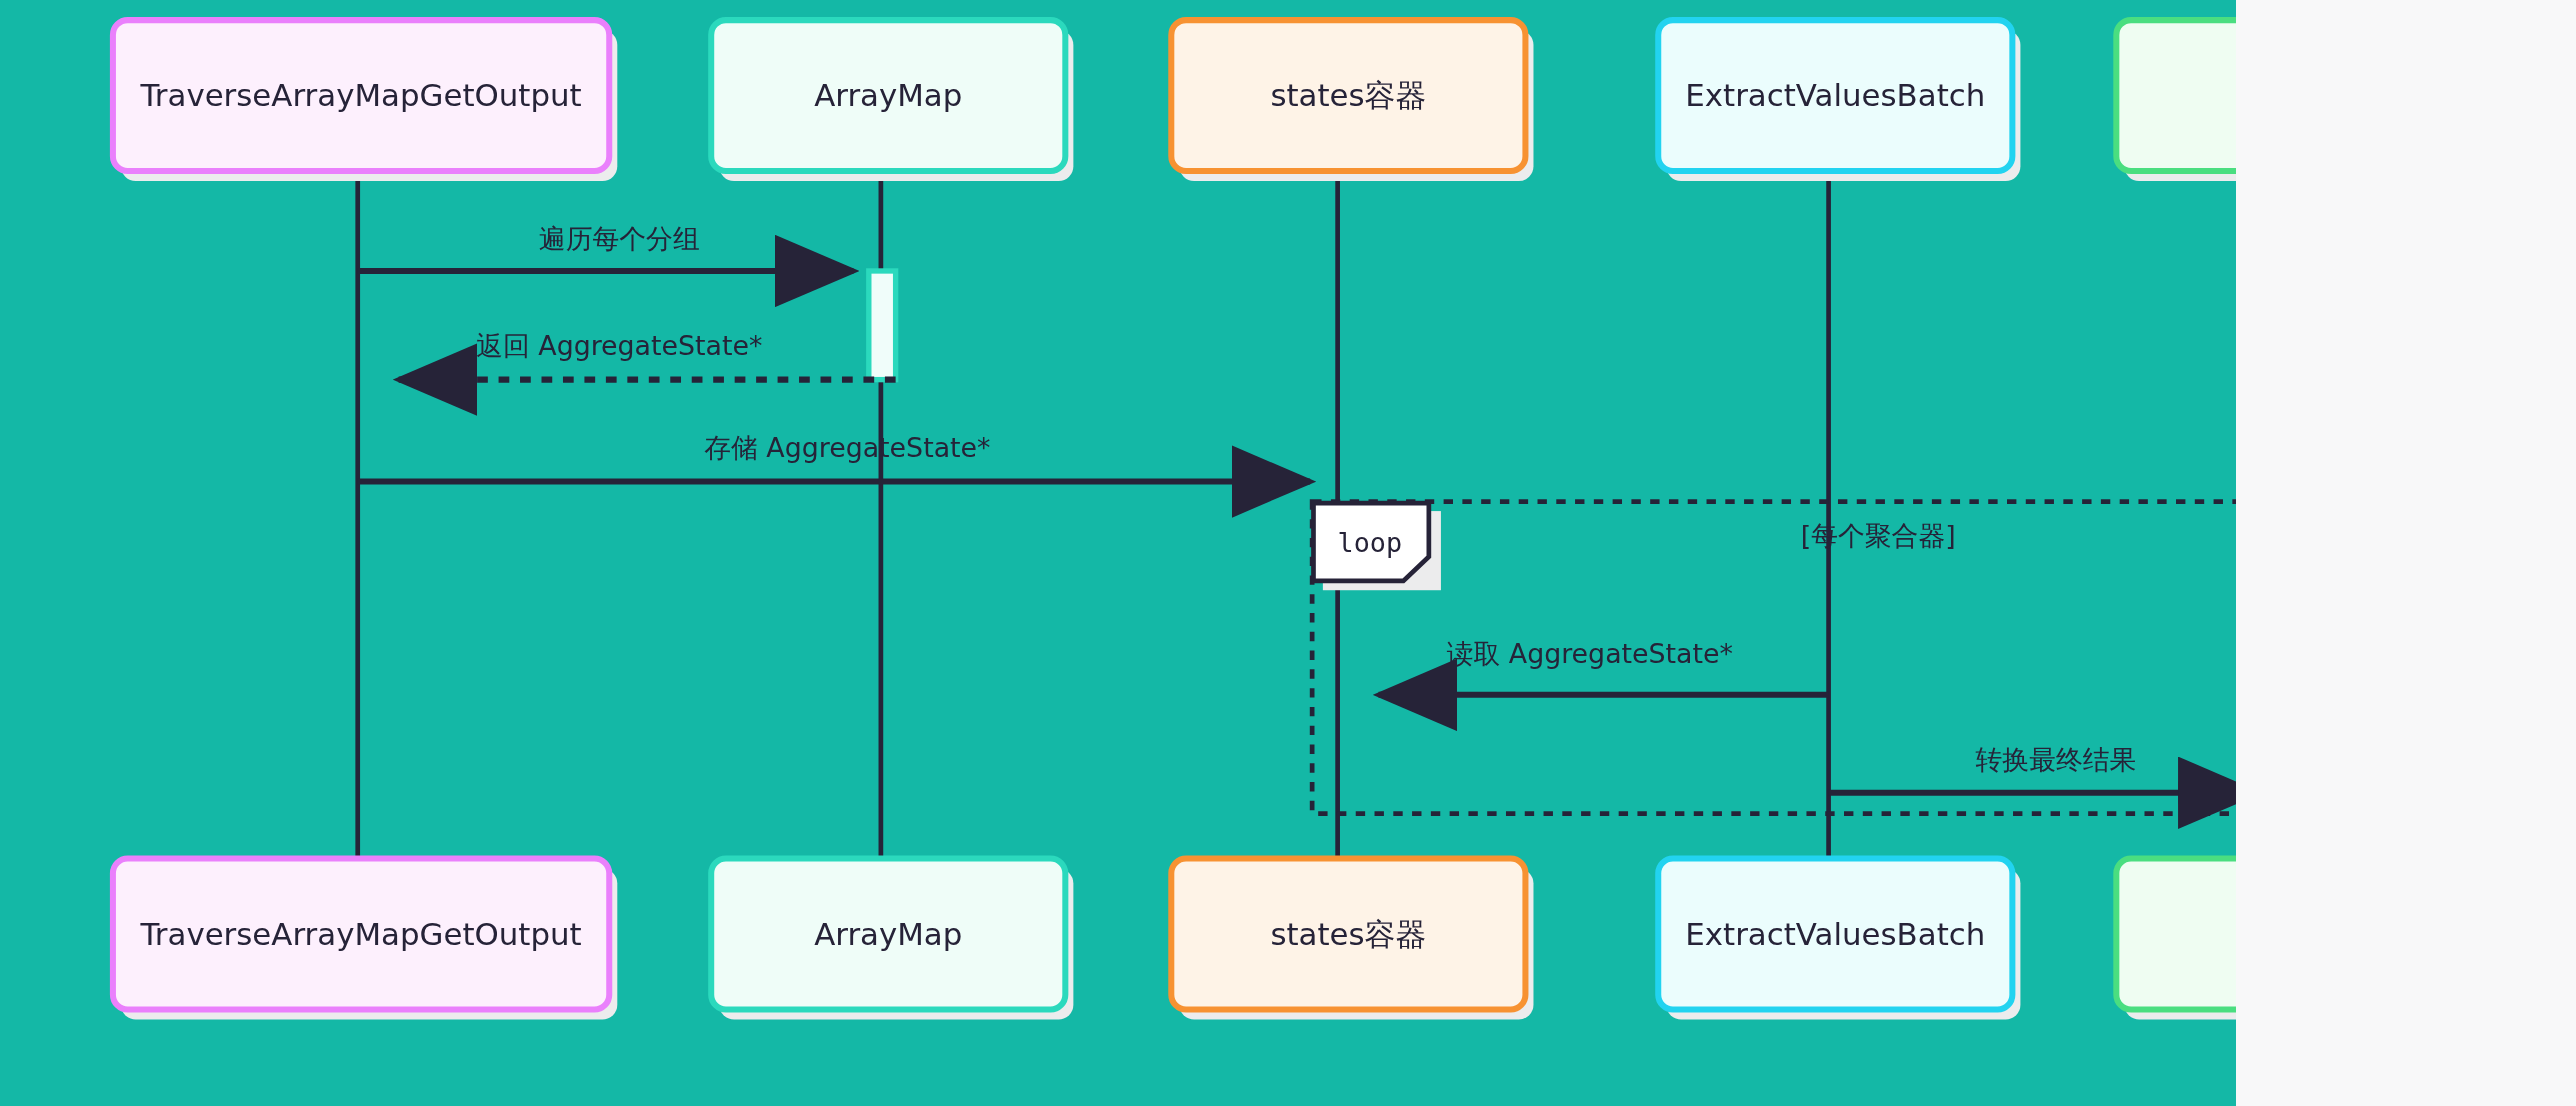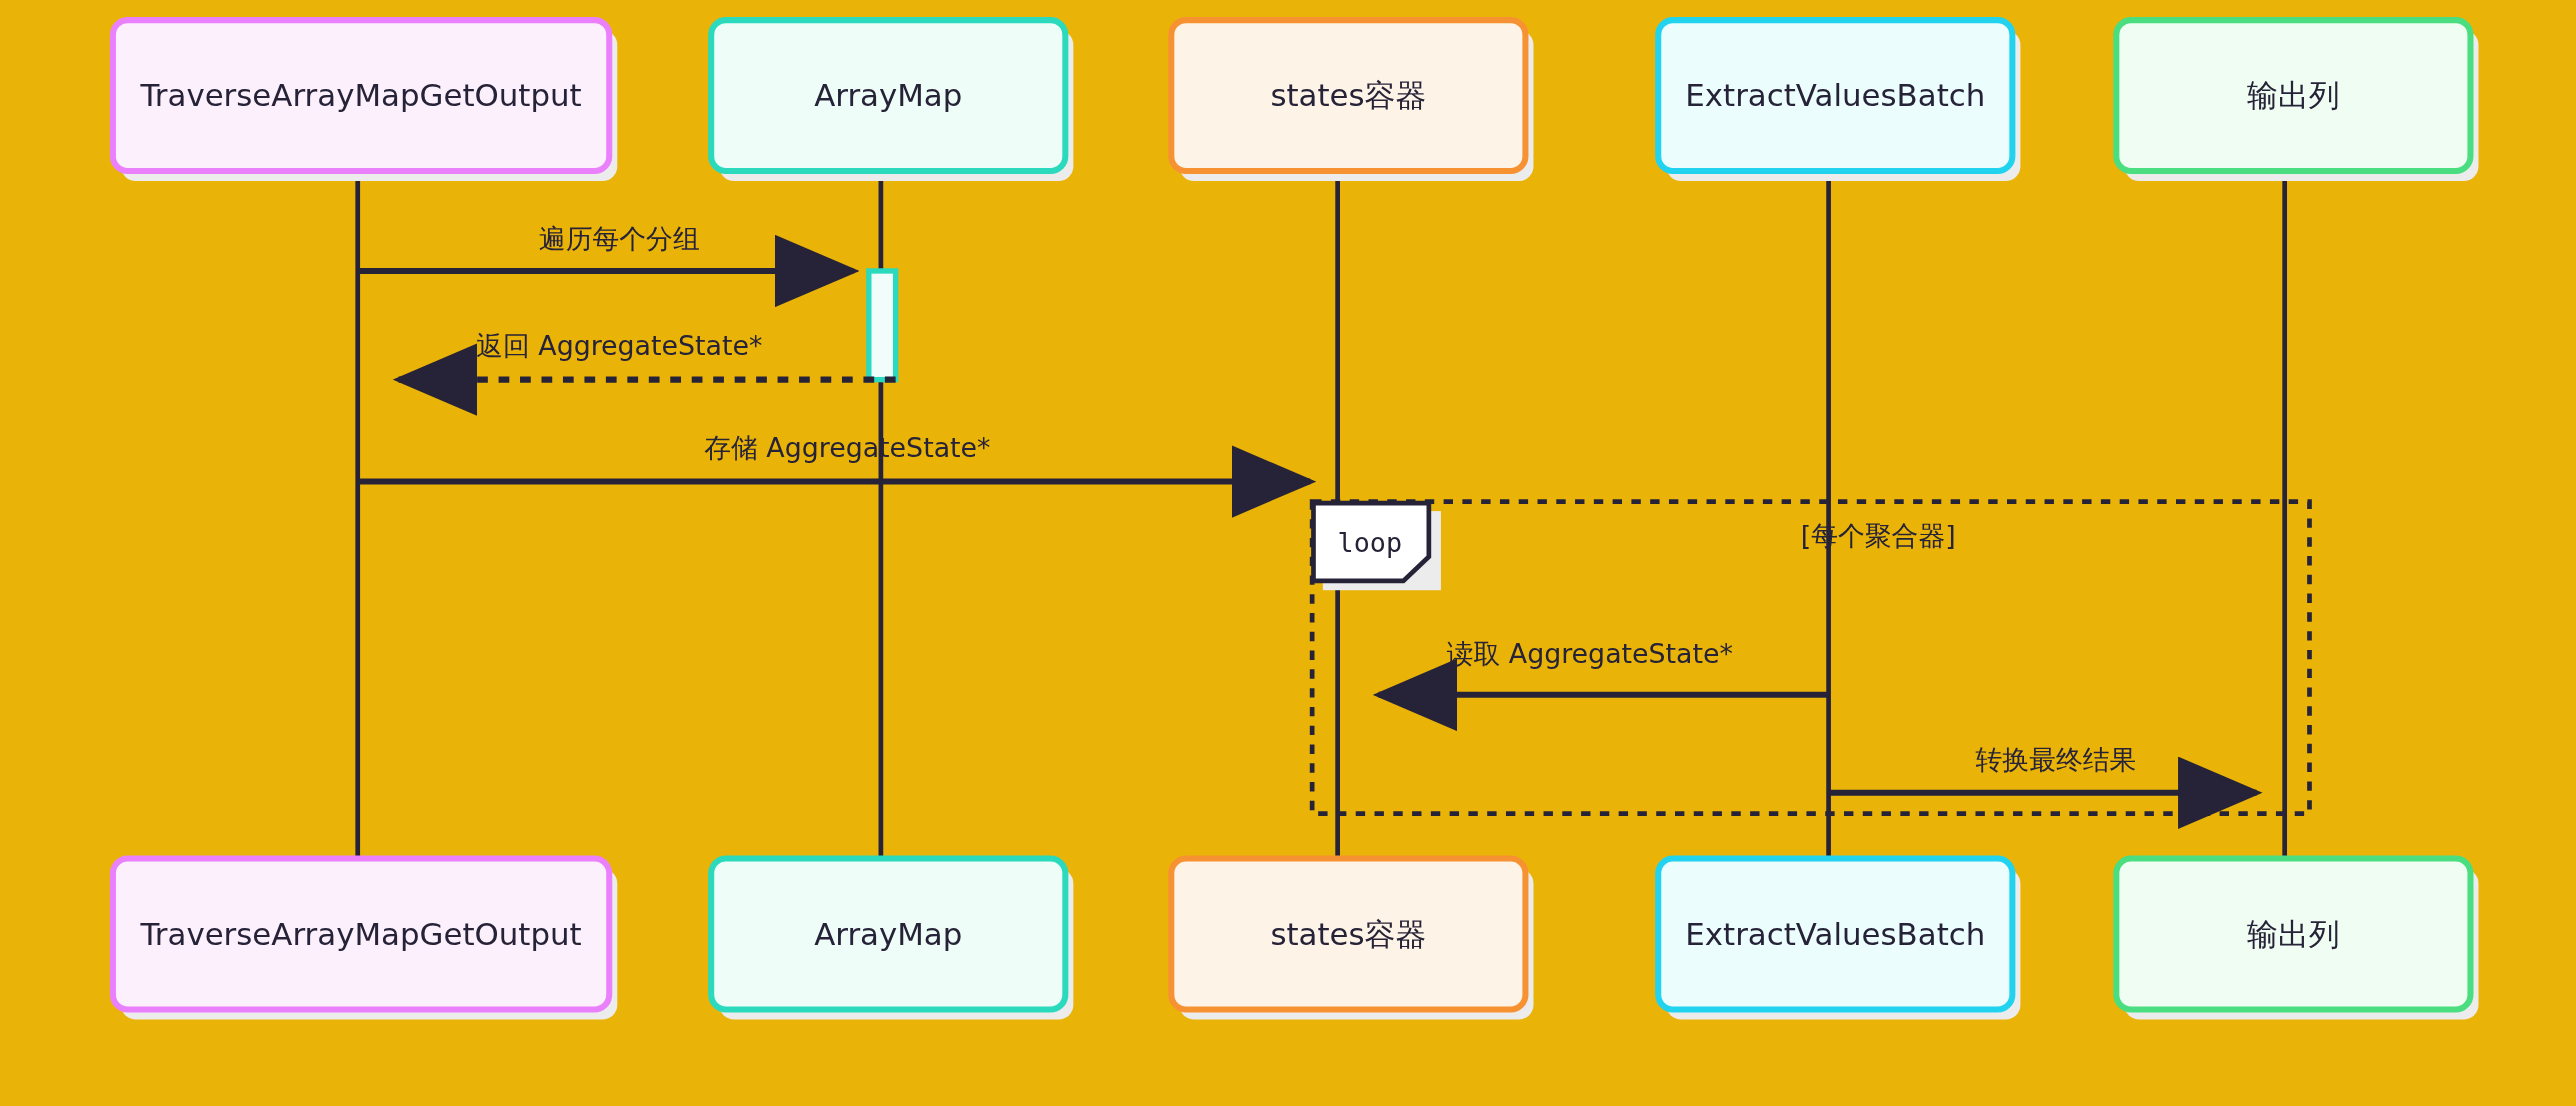--- a/index.html
+++ b/index.html
@@ -5,23 +5,23 @@
   html, body {
     margin: 0;
     padding: 0;
     background: #f8f8f9;
   }
   body {
     font-family: "DejaVu Sans", "Liberation Sans", sans-serif;
   }
   #diagram-root {
     position: relative;
-    width: 2576px;
+    width: 2236px;
     height: 1106px;
-    background: #eab308;
+    background: #14b8a6;
     overflow: hidden;
   }
   svg.seq-canvas {
     position: absolute;
     top: 0;
     left: 0;
     width: 2576px;
     height: 1106px;
     display: block;
   }

